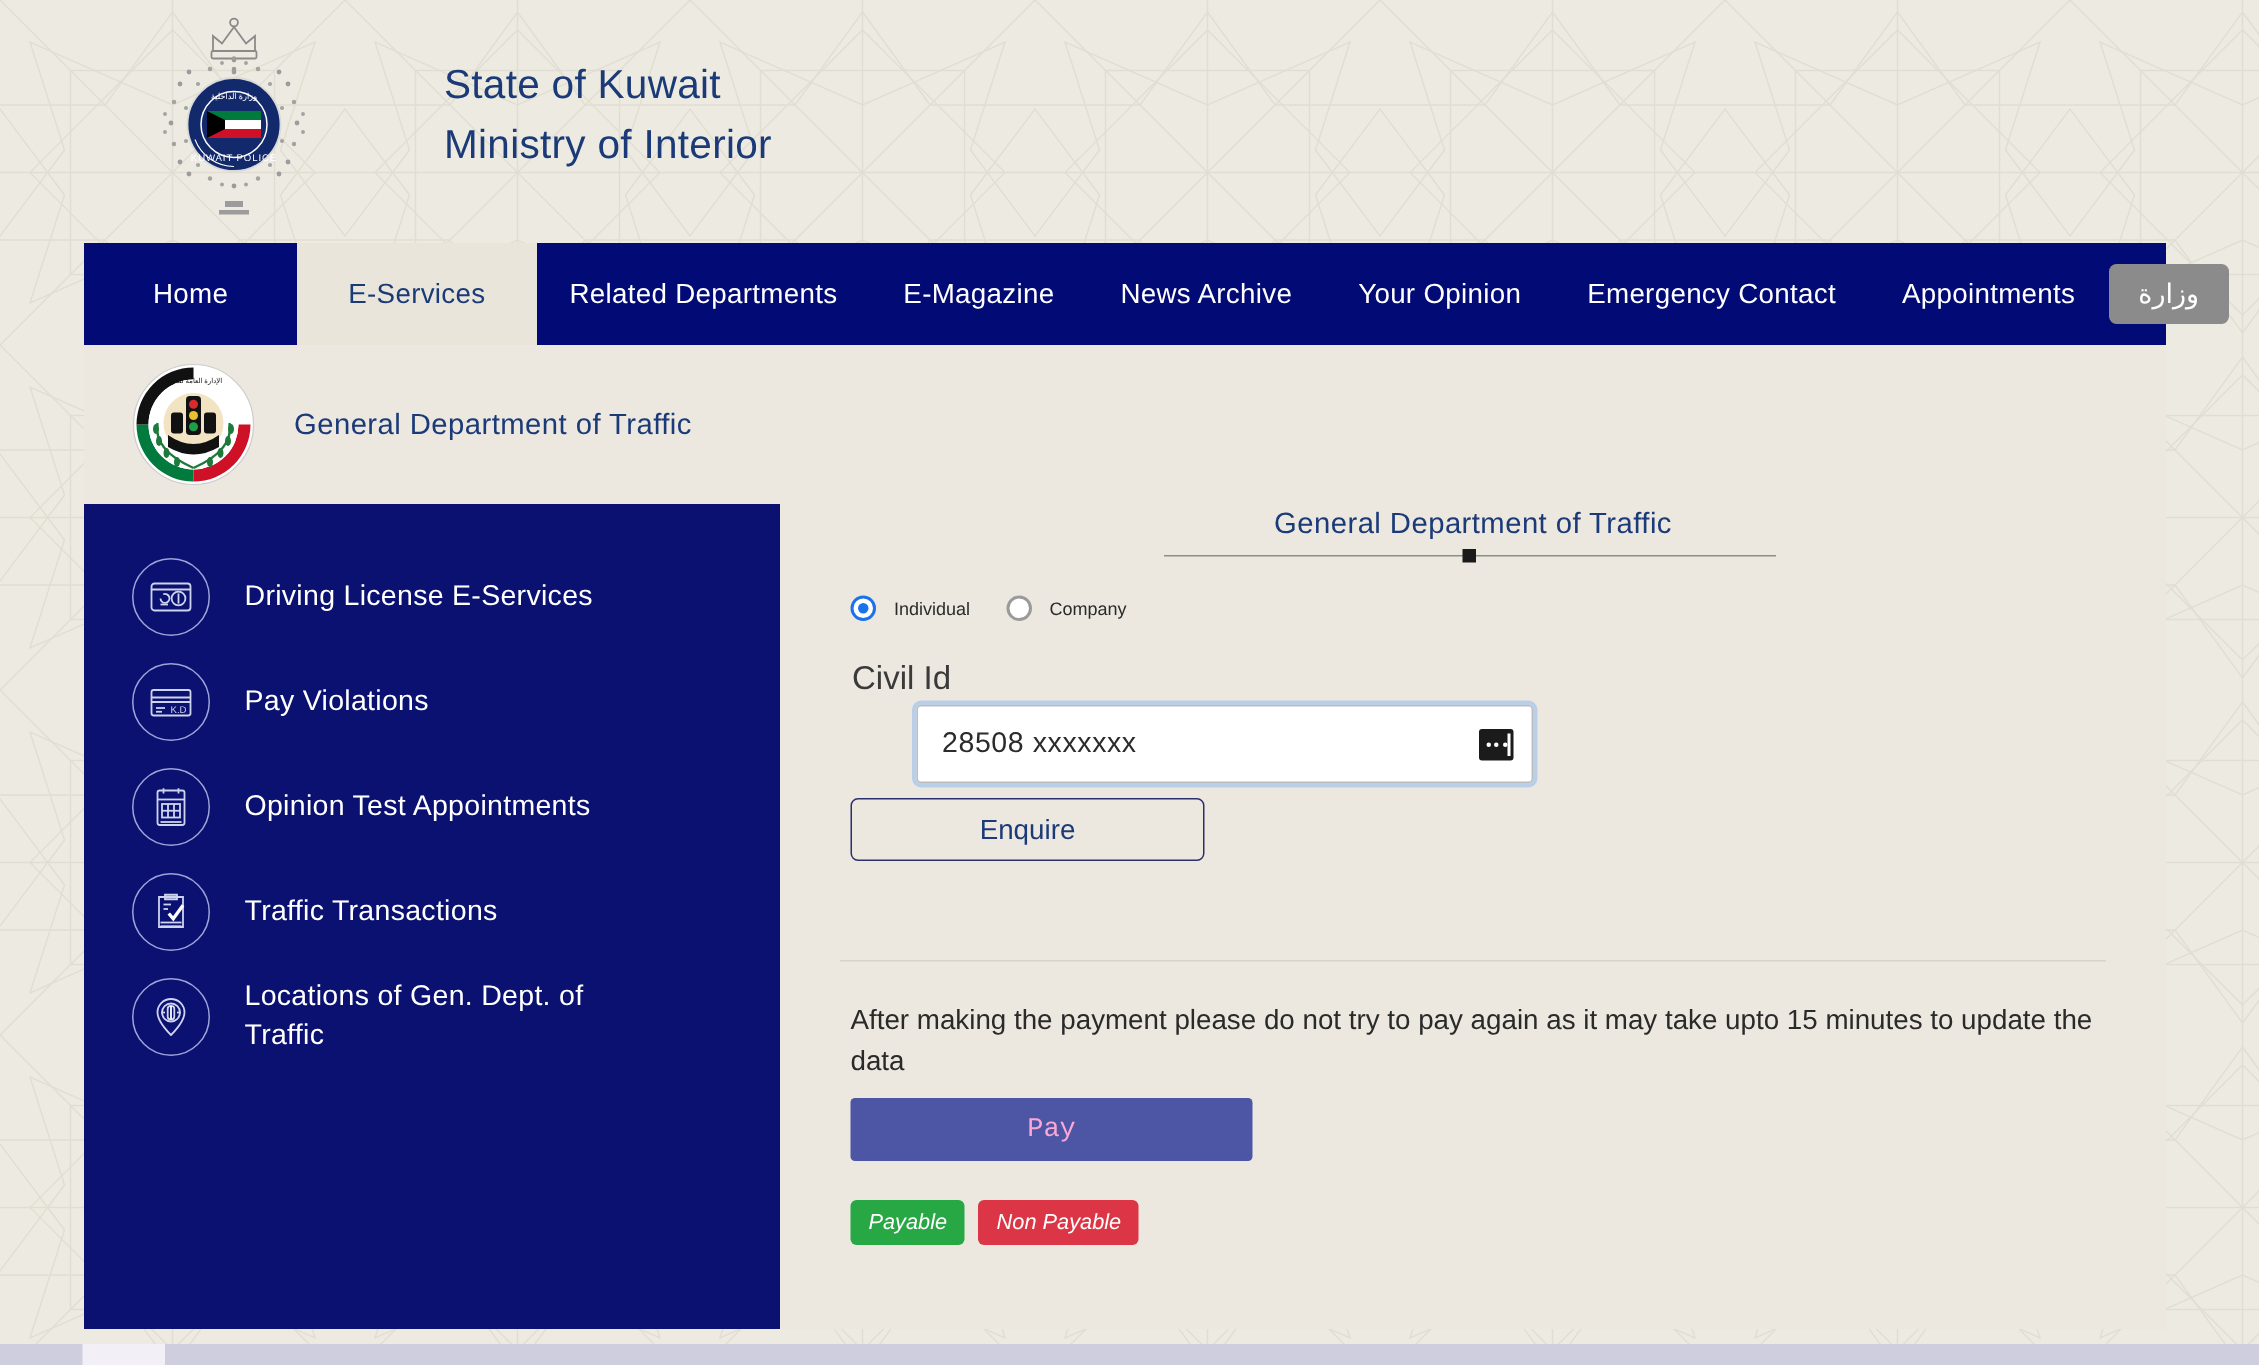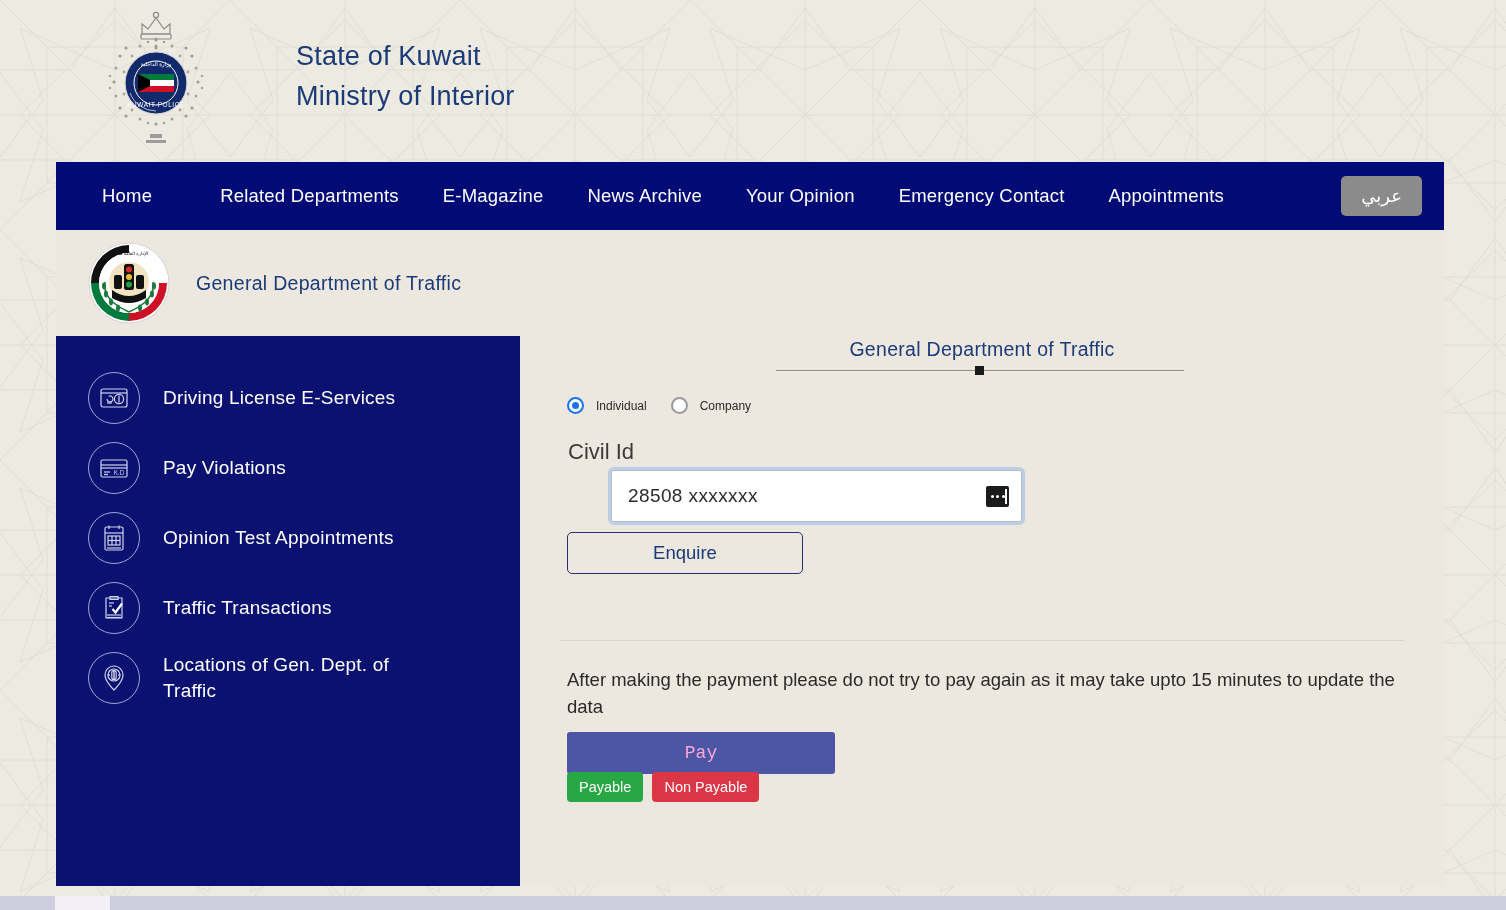--- a/index.html
+++ b/index.html
@@ -301,23 +301,24 @@
     border: 0;
     border-radius: 3px;
     color: #f9a8d4;
     font-size: 18px;
     font-family: Liberation Mono, monospace;
     cursor: pointer;
   }
 
   .legend-row {
     position: absolute;
-    left: 7px; top: 436px;
+    left: 7px; top: 464px;
     display: flex;
     gap: 9px;
+    font-style: italic;
   }
   .legend-badge {
     border-radius: 4px;
     padding: 7px 12px;
     color: #ffffff;
     font-size: 14.5px;
     cursor: pointer;
   }
 
   
@@ -439,28 +440,29 @@
     </svg>
 
     <div class="header-title">
       <div>State of Kuwait</div>
       <div>Ministry of Interior</div>
     </div>
   </div>
 
   <div class="navbar">
     <div class="nav-item">Home</div>
+    <div class="nav-item active">E-Services</div>
     <div class="nav-item">Related Departments</div>
     <div class="nav-item">E-Magazine</div>
     <div class="nav-item">News Archive</div>
     <div class="nav-item">Your Opinion</div>
     <div class="nav-item">Emergency Contact</div>
     <div class="nav-item">Appointments</div>
     <div class="nav-spacer"></div>
-    <div class="lang-button">عربي</div>
+    <div class="lang-button">وزارة</div>
   </div>
 
   <div class="dept-strip">
     <svg class="dept-logo" viewBox="0 0 82 82">
       <circle cx="41" cy="41" r="40" fill="#ffffff"></circle>
       <circle cx="41" cy="41" r="40" fill="none" stroke="#cccccc" stroke-width="0.8"></circle>
 
       <path d="M41 3 A38 38 0 0 1 79 41 L71 41 A30 30 0 0 0 41 11 Z" fill="#ffffff"></path>
       <path d="M79 41 A38 38 0 0 1 41 79 L41 71 A30 30 0 0 0 71 41 Z" fill="#ce1126"></path>
       <path d="M41 79 A38 38 0 0 1 3 41 L11 41 A30 30 0 0 0 41 71 Z" fill="#007a3d"></path>

